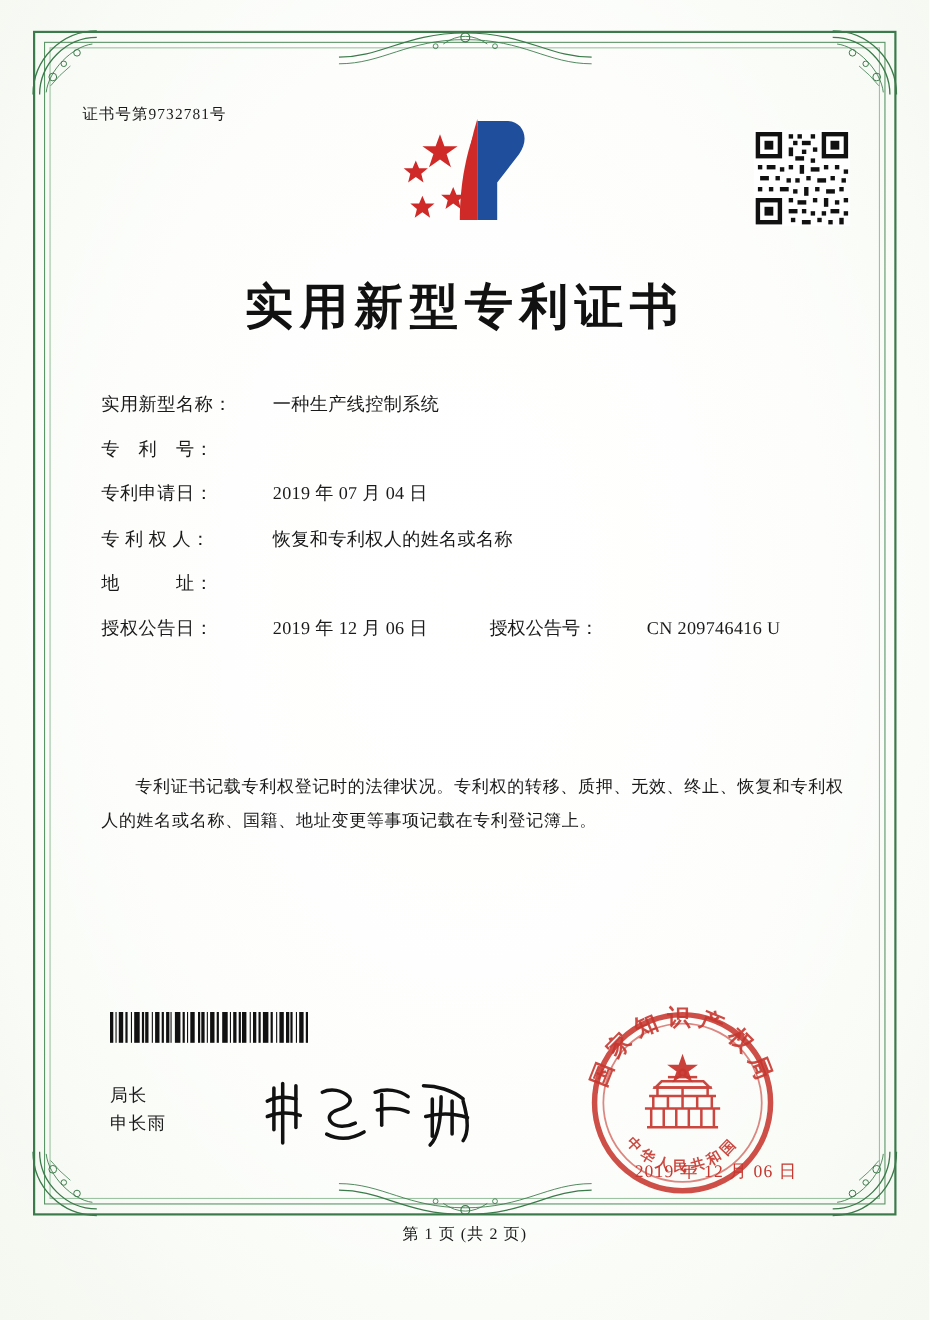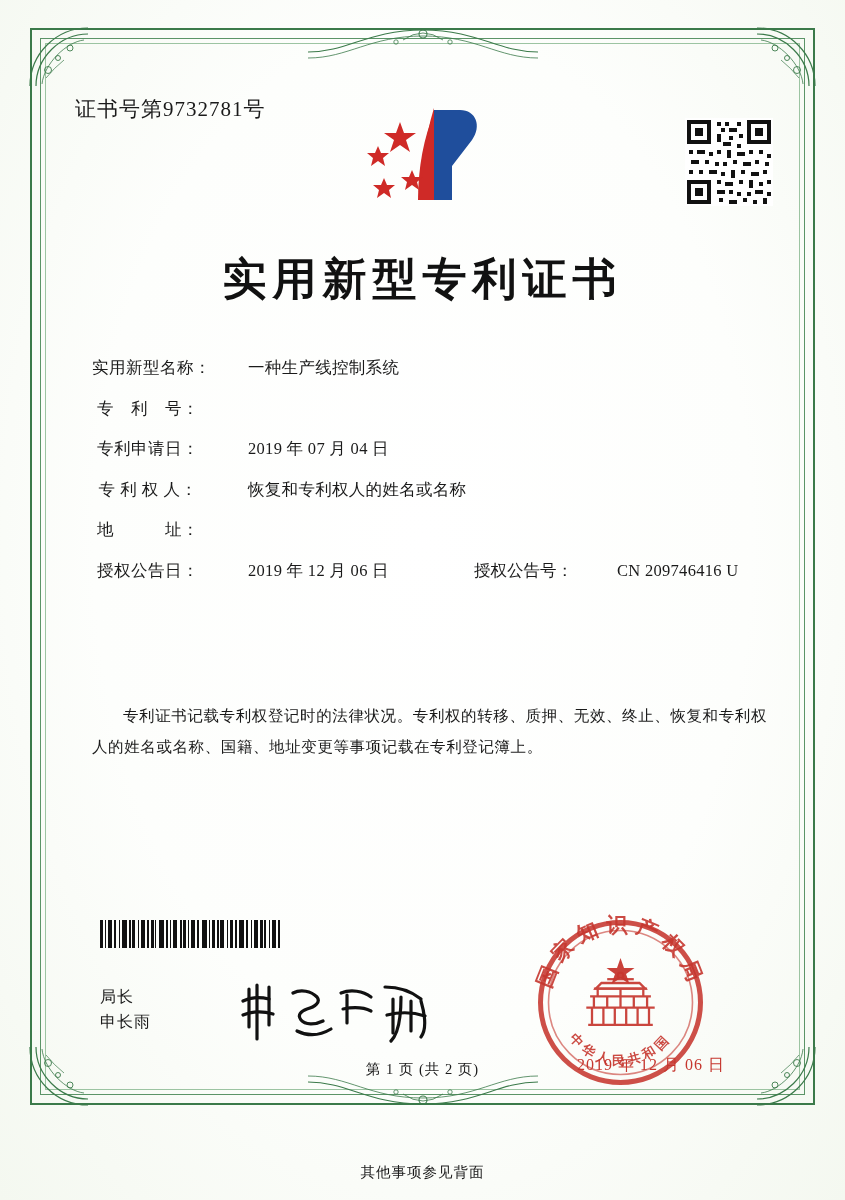--- a/index.html
+++ b/index.html
@@ -85,21 +85,21 @@
 
   
   .content {
     position: absolute;
     left: 75px;
     top: 95px;
     right: 75px;
   }
 
   .cert-no {
-    font-size: 21px;
+    font-size: 14px;
     letter-spacing: 1px;
     color: #1a1a1a;
   }
 
   .logo {
     position: absolute;
     left: 50%;
     top: 100px;
     transform: translateX(-50%);
     width: 150px;
@@ -139,30 +139,29 @@
   .field-row {
     display: flex;
     align-items: baseline;
     margin-bottom: 24px;
   }
   .field-label {
     width: 112px;
     flex: 0 0 112px;
     letter-spacing: 0.5px;
     white-space: nowrap;
-    text-align: center;
   }
   .field-value {
     flex: 1 1 auto;
     letter-spacing: 0.3px;
     margin-left: 44px;
   }
   .field-row.two-col .field-value { flex: 0 0 auto; }
   .second-label {
-    margin-left: 85px;
+    margin-left: 56px;
     white-space: nowrap;
   }
 
   .para {
     font-size: 15.5px;
     line-height: 2.0;
     text-indent: 2em;
     letter-spacing: 0.6px;
     margin: 0;
   }
@@ -224,21 +223,21 @@
     top: 1055px;
     font-size: 16px;
     color: #c6372f;
     letter-spacing: 1px;
     font-family: "Liberation Serif", "DejaVu Serif", serif;
   }
 
   .page-num {
     position: absolute;
     left: 0; right: 0;
-    top: 1060px;
+    top: 1112px;
     text-align: center;
     font-size: 14.5px;
     letter-spacing: 1px;
   }
 
   .footer-note {
     position: absolute;
     left: 0; right: 0;
     top: 1163px;
     text-align: center;
@@ -575,15 +574,14 @@
       <polygon points="-0,0" fill="#c6372f"></polygon>
       <g fill="#c6372f" opacity="0.95" transform="translate(92.5,60)">
         <polygon points="0,-12 3.5,-2 14,-2 5.5,4 9,14 0,8 -9,14 -5.5,4 -14,-2 -3.5,-2"></polygon>
       </g>
     </svg>
   </div>
 
   <div class="seal-date">2019 年 12 月 06 日</div>
 
   <div class="page-num">第 1 页 (共 2 页)</div>
-  <div class="footer-note">其他事项参见背面</div>
 
 </div>
 
 </body></html>

